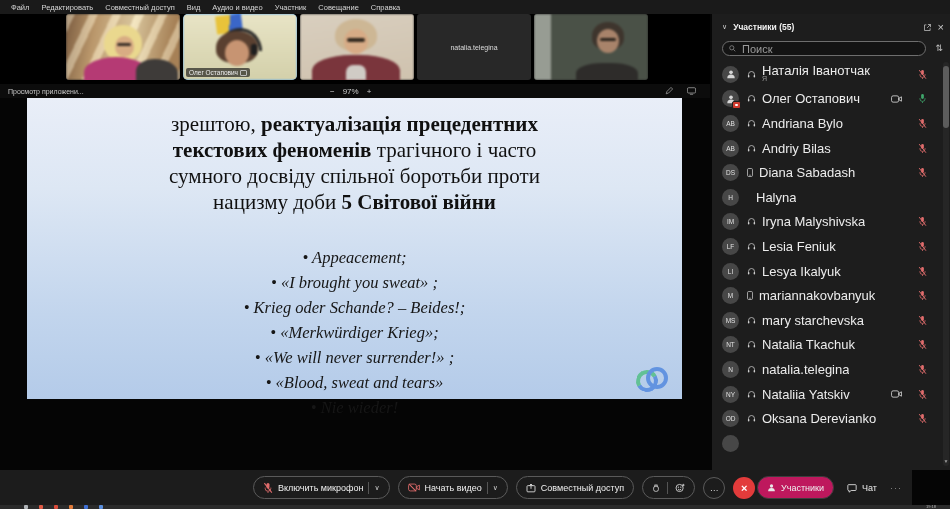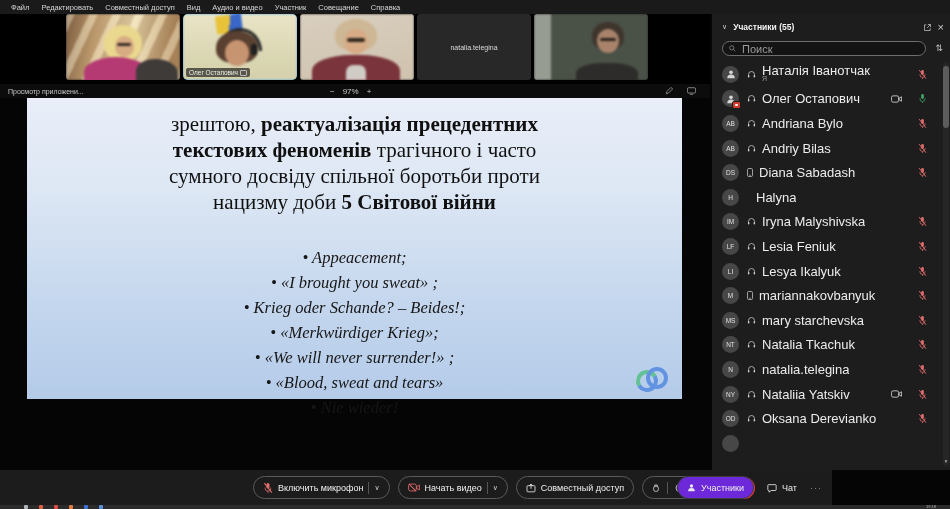--- a/index.html
+++ b/index.html
@@ -111,33 +111,33 @@
   .prow.has-cam .cam-icon{display:block}
   .mic{display:none;position:absolute;right:15px}
   .prow.mic-muted .mic.muted{display:block;color:#e06c6c}
   .prow.mic-on .mic.on{display:block;color:#3fa66b}
   .pscroll{position:absolute;right:1px;top:48px;bottom:4px;width:6px;background:#262626;border-radius:3px}
   .pthumb{position:absolute;left:0;top:4px;width:6px;height:62px;background:#5c5c5c;border-radius:3px}
   .sarrow{position:absolute;right:1px;width:6px;font-size:5px;color:#9a9a9a;text-align:center;line-height:5px}
   .sarrow.up{top:48px}.sarrow.down{bottom:6px}
 
   
-  .toolbar{position:absolute;left:0;top:470px;width:832px;height:35px;background:#1c1c1c}
+  .toolbar{position:absolute;left:0;top:470px;width:912px;height:35px;background:#1c1c1c}
   .tb-center{position:absolute;left:253px;top:6px;display:flex;align-items:center;gap:8px}
   .pill{height:23px;border:1px solid #5a5a5a;border-radius:12px;display:flex;align-items:center;gap:5px;
         padding:0 9px;color:#f0f0f0;font-size:9px;background:transparent;cursor:pointer;white-space:nowrap;box-sizing:border-box}
   .pill .div{width:1px;height:12px;background:#555}
   .pill .chev{font-size:7px;color:#cfcfcf}
   .red{color:#e06c6c}
   .circle{width:22px;height:22px;border:1px solid #5a5a5a;border-radius:50%;display:flex;align-items:center;
           justify-content:center;color:#ddd;font-size:9px;cursor:pointer;box-sizing:border-box}
   .leave{width:22px;height:22px;border-radius:50%;background:#e23b3b;display:flex;align-items:center;
          justify-content:center;color:#fff;font-size:11px;font-weight:bold;cursor:pointer}
   .tb-right{position:absolute;right:10px;top:6px;display:flex;align-items:center;gap:13px}
-  .pill.solid{background:#6d28d9;border-color:#3d3d3d}
+  .pill.solid{background:#be185d;border-color:#3d3d3d}
   .chatbtn{display:flex;align-items:center;gap:5px;color:#ececec;font-size:9px;cursor:pointer}
   .tb-more{color:#8a8a8a;font-size:9px;letter-spacing:1px}
 
   
   .taskbar{position:absolute;left:0;top:505px;width:950px;height:4px;background:#2b2b2b;overflow:hidden}
   .ticons{position:absolute;left:24px;top:0;display:flex;gap:11px}
   .ticons i{width:4px;height:4px;border-radius:1px;display:block}
   .ttime{position:absolute;right:14px;top:0;font-size:4px;color:#b5b5b5;line-height:4px}
 </style>
 </head>

